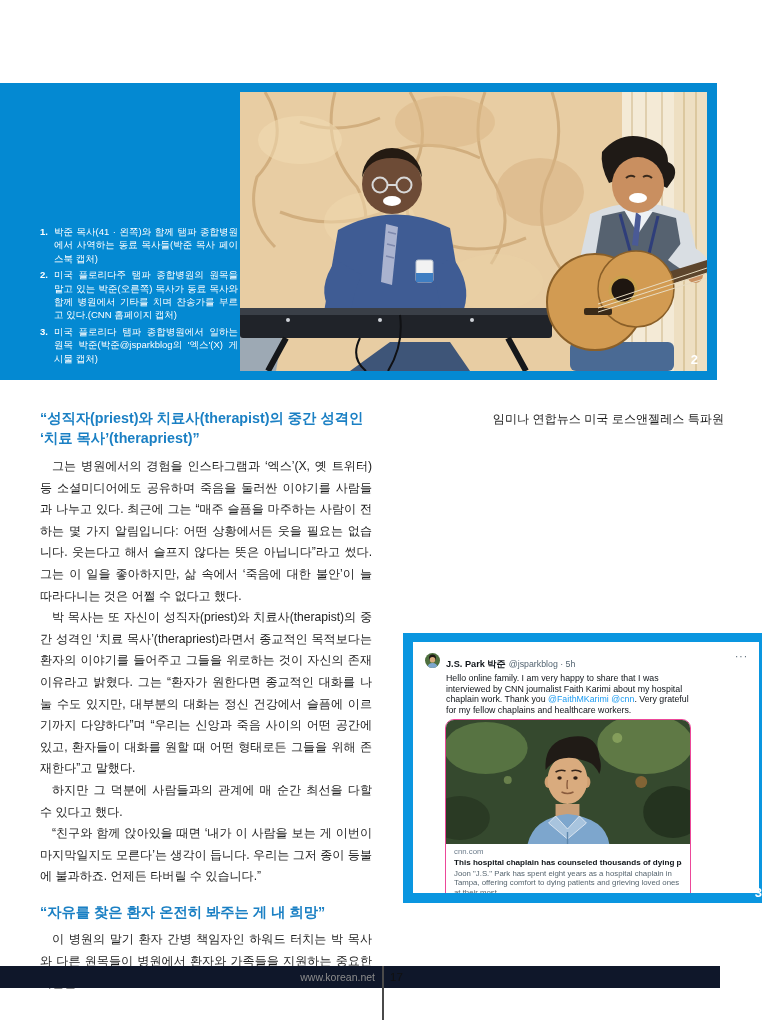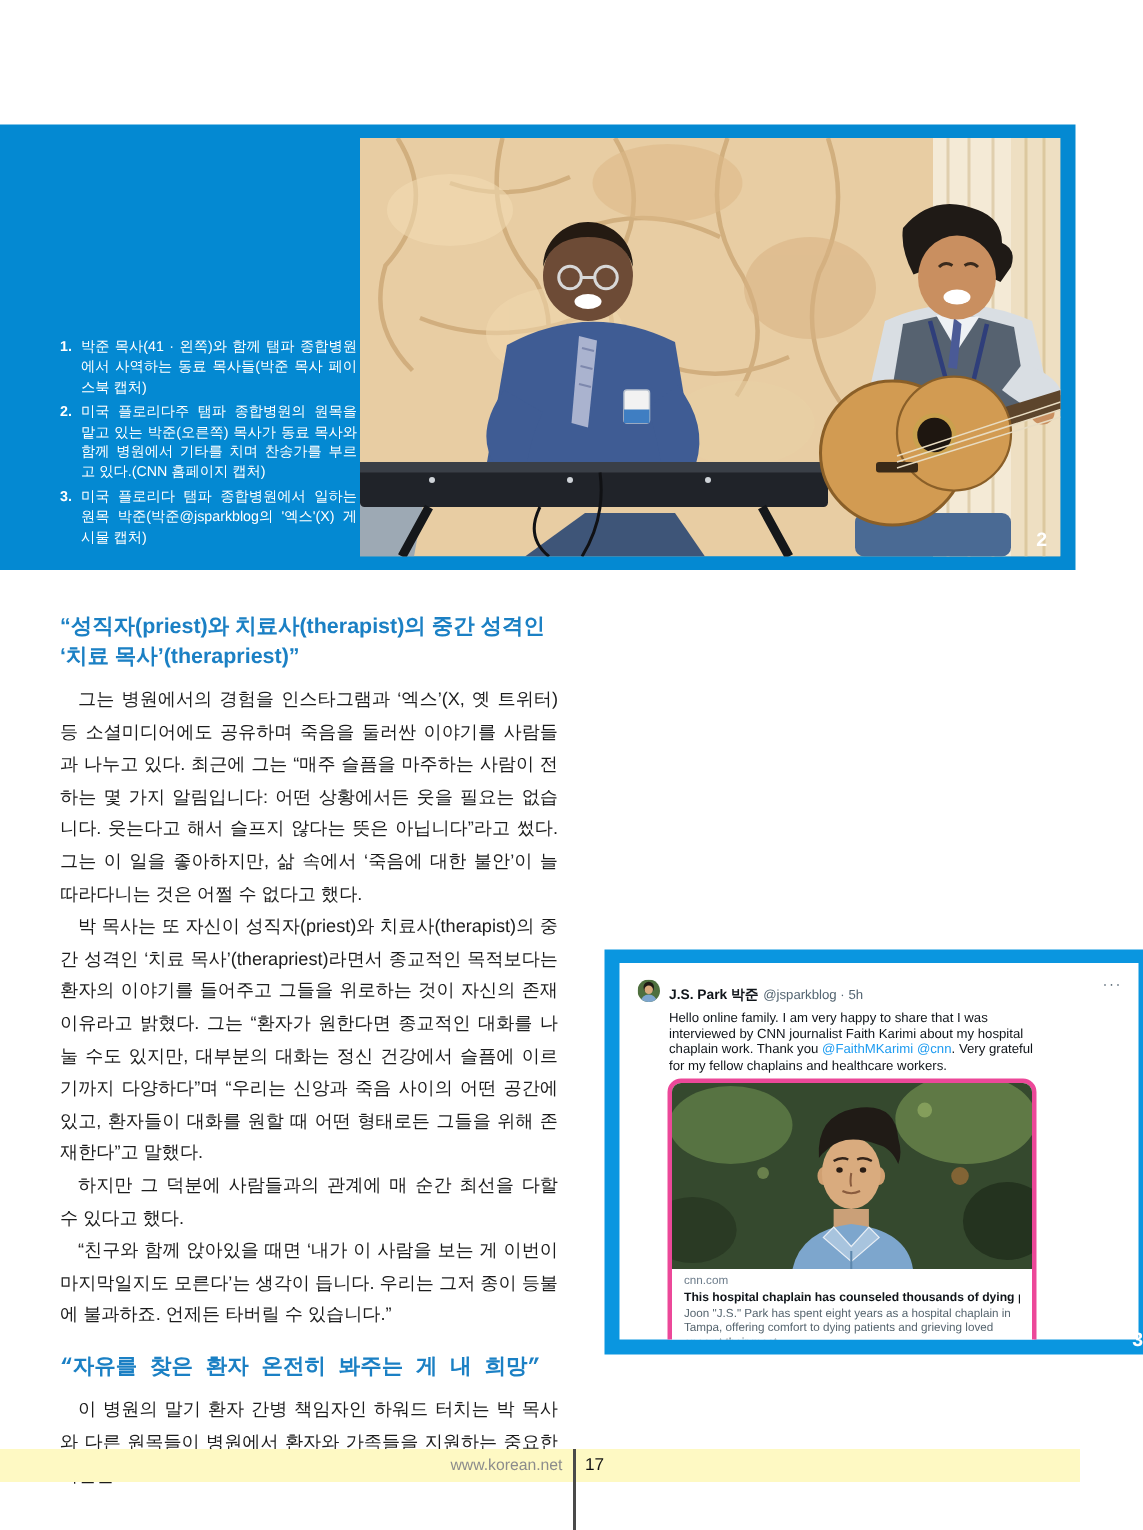--- a/index.html
+++ b/index.html
@@ -16,49 +16,49 @@
   .cap-text{flex:1;text-align:justify;}
   .photo{position:absolute;left:240px;top:9px;width:467px;height:279px;margin:0;}
   .photo svg{display:block;width:100%;height:100%;}
   .photo-num,.frame-num{position:absolute;color:#ffffff;font-weight:700;font-size:13px;}
   .photo-num{right:9px;bottom:4px;}
   
   .col{position:absolute;top:409px;width:332px;font-size:12.1px;line-height:21.6px;text-align:justify;color:#1c1c1c;}
   .col-left{left:40px;}
   .col-right{left:392px;}
   .head{color:#1b80c4;font-size:14.3px;line-height:19.5px;font-weight:700;margin:0 0 8px 0;text-align:left;}
-  .head2{margin-top:15px;margin-bottom:7px;font-family:Liberation Mono, monospace;}
+  .head2{margin-top:15px;margin-bottom:7px;}
   .col p{margin:0;text-indent:12px;}
   .col p.noindent{text-indent:0;}
   .byline{text-align:right;text-indent:0 !important;}
   .endmark{display:inline-block;width:11px;height:11px;margin-left:3px;vertical-align:-1px;
     background:linear-gradient(135deg,#29b6e8 0%,#29b6e8 45%,#f5a81c 62%,#e8611c 100%);position:relative;}
   .endmark-in{position:absolute;left:1.5px;top:1.5px;right:1.5px;bottom:1.5px;background:#ffffff;
     font-size:7px;line-height:8px;text-align:center;color:#333;font-weight:700;}
   
   .tweet-frame{position:absolute;left:403px;top:633px;width:366px;height:270px;background:#0a96e0;}
   .frame-num{right:7px;bottom:3px;}
   .tweet-body{position:absolute;left:10px;top:9px;right:10px;bottom:10px;background:#ffffff;
     padding:11px 11px 0 12px;box-sizing:border-box;overflow:hidden;}
   .t-header{position:relative;padding-left:21px;min-height:15px;}
   .t-avatar{position:absolute;left:0;top:0;width:15px;height:15px;border-radius:50%;overflow:hidden;}
   .t-avatar svg{display:block;}
   .t-name{font-weight:700;font-size:9.2px;color:#0f1419;}
   .t-handle{font-size:8.8px;color:#536471;margin-left:3px;}
   .t-more{position:absolute;right:0;top:-2px;color:#536471;font-size:10px;letter-spacing:1px;}
   .t-text{margin:2px 0 4px 21px;width:252px;font-size:8.8px;line-height:10.6px;color:#0f1419;}
   .tlink{color:#1d9bf0;text-decoration:none;}
-  .t-card{margin-left:20px;width:246px;border:3px solid #ec4899;border-radius:9px;overflow:hidden;background:#ffffff;box-sizing:border-box;}
+  .t-card{margin-left:20px;width:246px;border:1px solid #ec4899;border-radius:9px;overflow:hidden;background:#ffffff;box-sizing:border-box;}
   .t-card svg{display:block;width:100%;height:124px;}
   .t-card-meta{padding:3px 8px 5px;}
   .t-domain{font-size:7.8px;color:#6b7b8a;line-height:9.5px;}
   .t-title{font-size:8.1px;font-weight:700;color:#0f1419;white-space:nowrap;overflow:hidden;line-height:10px;margin-top:1px;}
   .t-desc{font-size:7.8px;color:#56656f;line-height:9.6px;margin-top:1px;}
   
-  .footer-band{position:absolute;left:0;top:966px;width:720px;height:22px;background:#fef9c3;}
+  .footer-band{position:absolute;left:0;top:966px;width:720px;height:22px;background:#0f172a;}
   .footer-site{position:absolute;left:0;top:5px;width:375px;text-align:right;font-size:10.5px;color:#8c8c8c;}
   .footer-line{position:absolute;left:382px;top:966px;width:2px;height:54px;background:#4a4a4a;}
   .footer-num{position:absolute;left:390px;top:971px;font-size:11.5px;font-weight:400;color:#111;}
 </style>
 </head>
 <body>
 
 <div class="hero">
   <div class="captions">
     <div class="cap">
@@ -164,20 +164,21 @@
   <h2 class="head">“성직자(priest)와 치료사(therapist)의 중간 성격인 ‘치료 목사’(therapriest)”</h2>
   <p>그는 병원에서의 경험을 인스타그램과 ‘엑스’(X, 옛 트위터) 등 소셜미디어에도 공유하며 죽음을 둘러싼 이야기를 사람들과 나누고 있다. 최근에 그는 “매주 슬픔을 마주하는 사람이 전하는 몇 가지 알림입니다: 어떤 상황에서든 웃을 필요는 없습니다. 웃는다고 해서 슬프지 않다는 뜻은 아닙니다”라고 썼다. 그는 이 일을 좋아하지만, 삶 속에서 ‘죽음에 대한 불안’이 늘 따라다니는 것은 어쩔 수 없다고 했다.</p>
   <p>박 목사는 또 자신이 성직자(priest)와 치료사(therapist)의 중간 성격인 ‘치료 목사’(therapriest)라면서 종교적인 목적보다는 환자의 이야기를 들어주고 그들을 위로하는 것이 자신의 존재 이유라고 밝혔다. 그는 “환자가 원한다면 종교적인 대화를 나눌 수도 있지만, 대부분의 대화는 정신 건강에서 슬픔에 이르기까지 다양하다”며 “우리는 신앙과 죽음 사이의 어떤 공간에 있고, 환자들이 대화를 원할 때 어떤 형태로든 그들을 위해 존재한다”고 말했다.</p>
   <p>하지만 그 덕분에 사람들과의 관계에 매 순간 최선을 다할 수 있다고 했다.</p>
   <p>“친구와 함께 앉아있을 때면 ‘내가 이 사람을 보는 게 이번이 마지막일지도 모른다’는 생각이 듭니다. 우리는 그저 종이 등불에 불과하죠. 언제든 타버릴 수 있습니다.”</p>
   <h2 class="head head2">“자유를 찾은 환자 온전히 봐주는 게 내 희망”</h2>
   <p>이 병원의 말기 환자 간병 책임자인 하워드 터치는 박 목사와 다른 원목들이 병원에서 환자와 가족들을 지원하는 중요한 역할을</p>
 </section>
 
 <section class="col col-right">
+  <p class="byline">임미나 연합뉴스 미국 로스앤젤레스 특파원</p>
 </section>
 
 <div class="tweet-frame">
   <div class="tweet-body">
     <div class="t-header">
       <span class="t-avatar">
         <svg viewBox="0 0 15 15" width="15" height="15">
           <rect width="15" height="15" fill="#4e6f3e"></rect>
           <path d="M4 5 a3.5 3.5 0 0 1 7 0 q0 2 -1 3 h-5 q-1 -1 -1 -3 z" fill="#1f1a14"></path>
           <circle cx="7.5" cy="6.8" r="2.8" fill="#d9ab7e"></circle>

